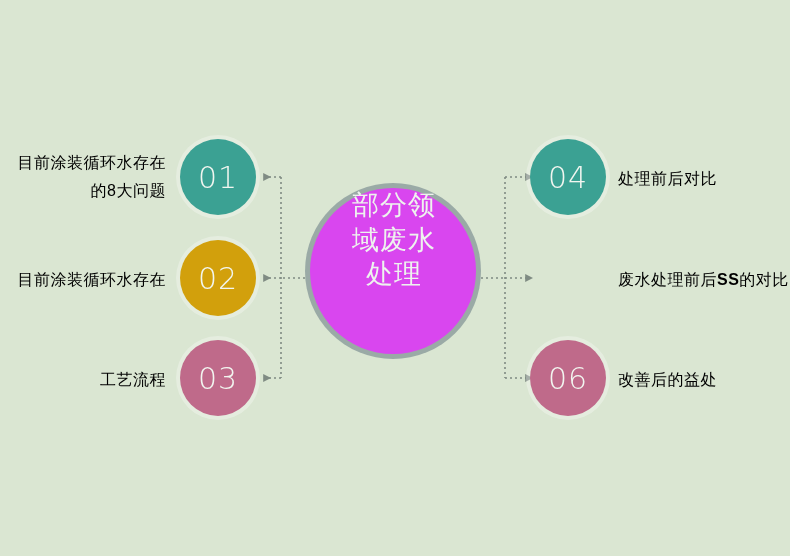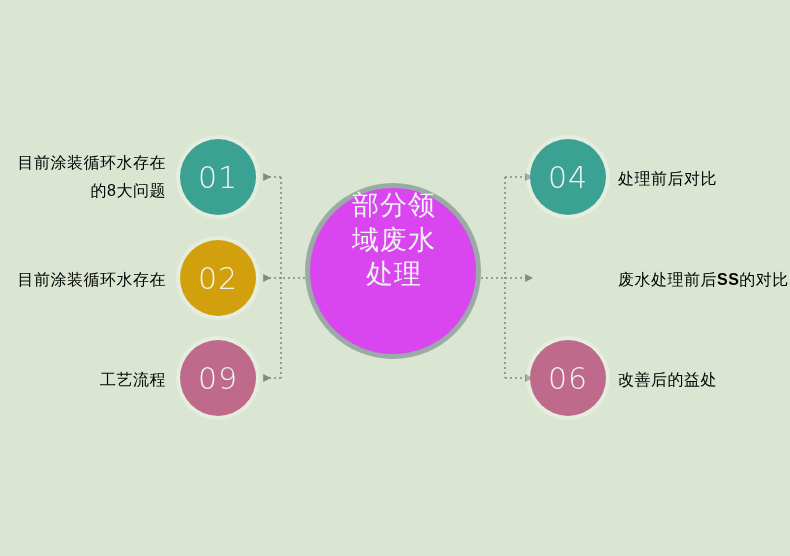--- a/index.html
+++ b/index.html
@@ -155,21 +155,21 @@
   </div>
   <div class="label label-left label-01" style="white-space: pre-line;">目前涂装循环水存在
 的8大问题</div>
 
   <div class="node node-gold node-02">
     <span class="node-number">02</span>
   </div>
   <div class="label label-left label-02">目前涂装循环水存在</div>
 
   <div class="node node-pink node-03">
-    <span class="node-number">09</span>
+    <span class="node-number">03</span>
   </div>
   <div class="label label-left label-03">工艺流程</div>
 
   <div class="node node-teal node-04">
     <span class="node-number">04</span>
   </div>
   <div class="label label-right label-04">处理前后对比</div>
 
   <div class="label label-right label-05"><span>废水处理前后</span><b>SS</b><span>的对比</span></div>
 

